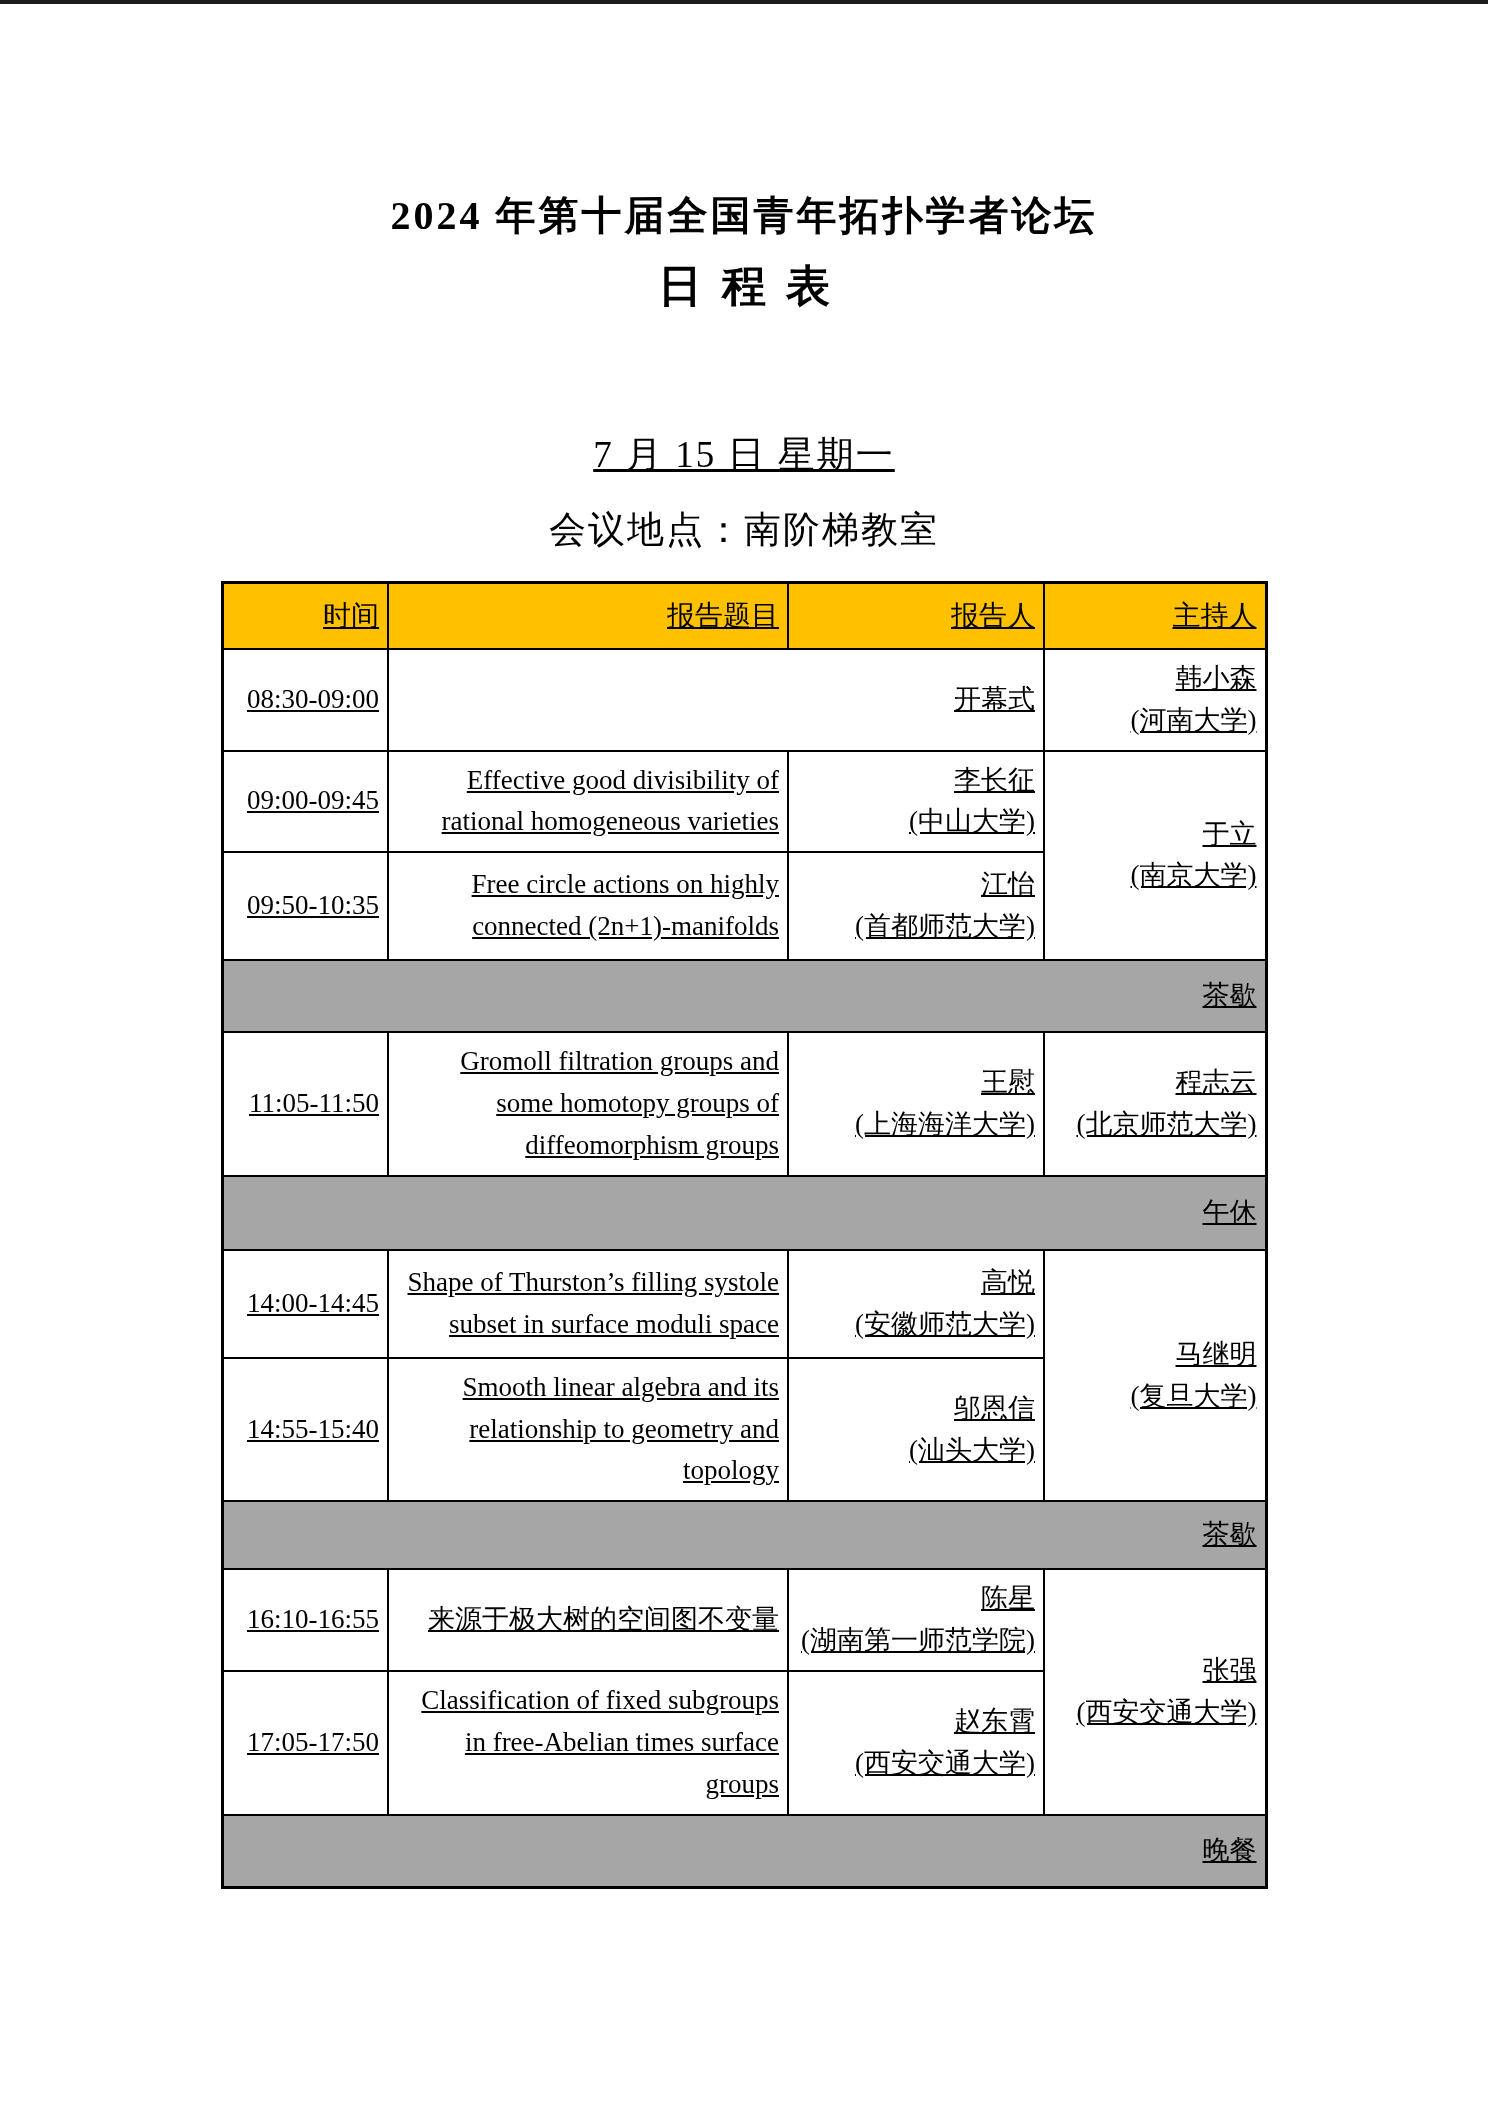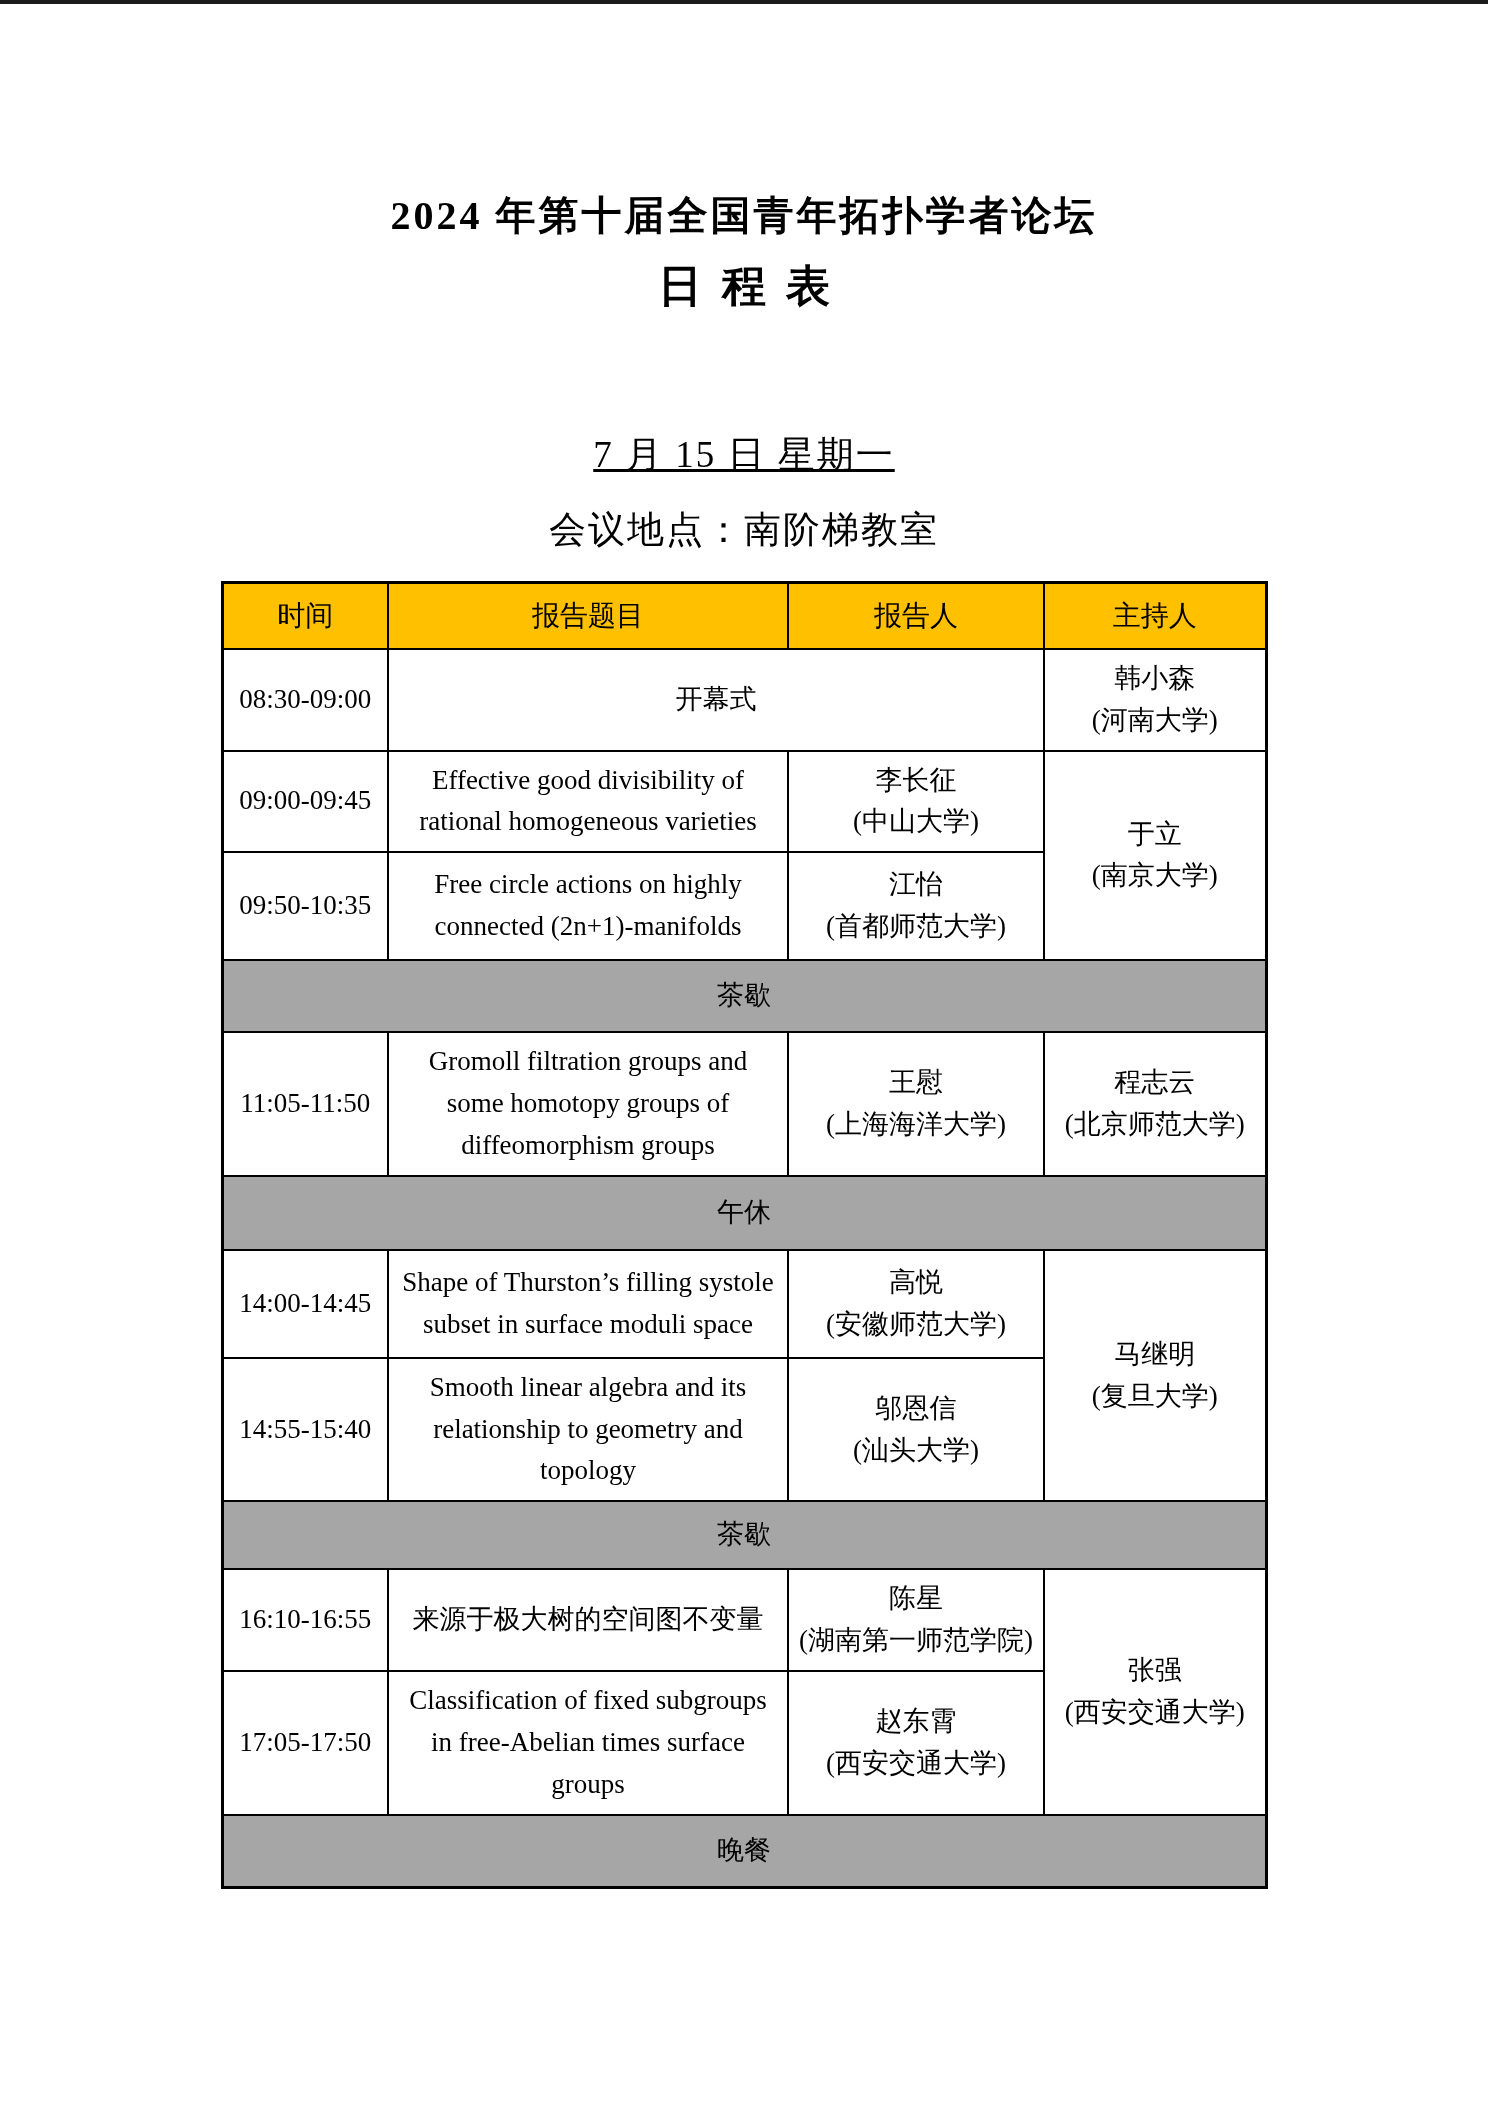--- a/index.html
+++ b/index.html
@@ -52,26 +52,27 @@
   table.schedule {
     margin: 27px auto 0 auto;
     width: 1044px;
     table-layout: fixed;
     border-collapse: collapse;
     border: 3px solid #000000;
   }
   table.schedule td, table.schedule th {
     border: 2px solid #000000;
     vertical-align: middle;
-    text-align: center;
+    text-align: right;
     font-weight: normal;
     font-size: 27px;
     line-height: 1.55;
     padding: 8px 8px;
     overflow: hidden;
+    text-decoration: underline;
   }
   col.c-time    { width: 166px; }
   col.c-title   { width: 400px; }
   col.c-speaker { width: 256px; }
   col.c-chair   { width: 222px; }
   tr.header-row th {
     background: var(--header-bg, #FFC000);
     font-size: 28px;
   }
   td.break-cell {

